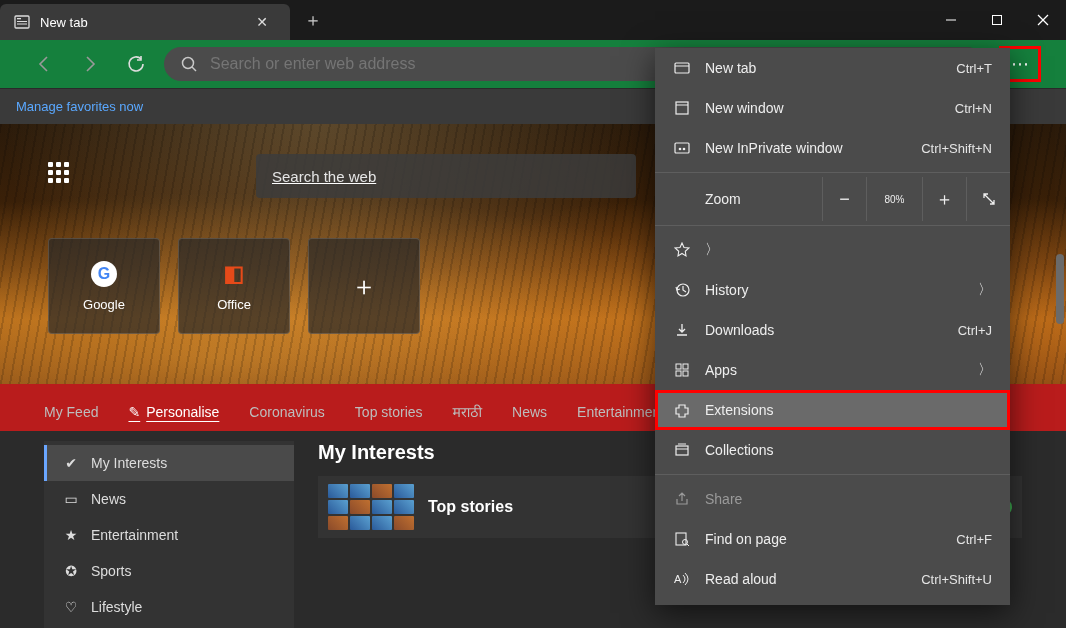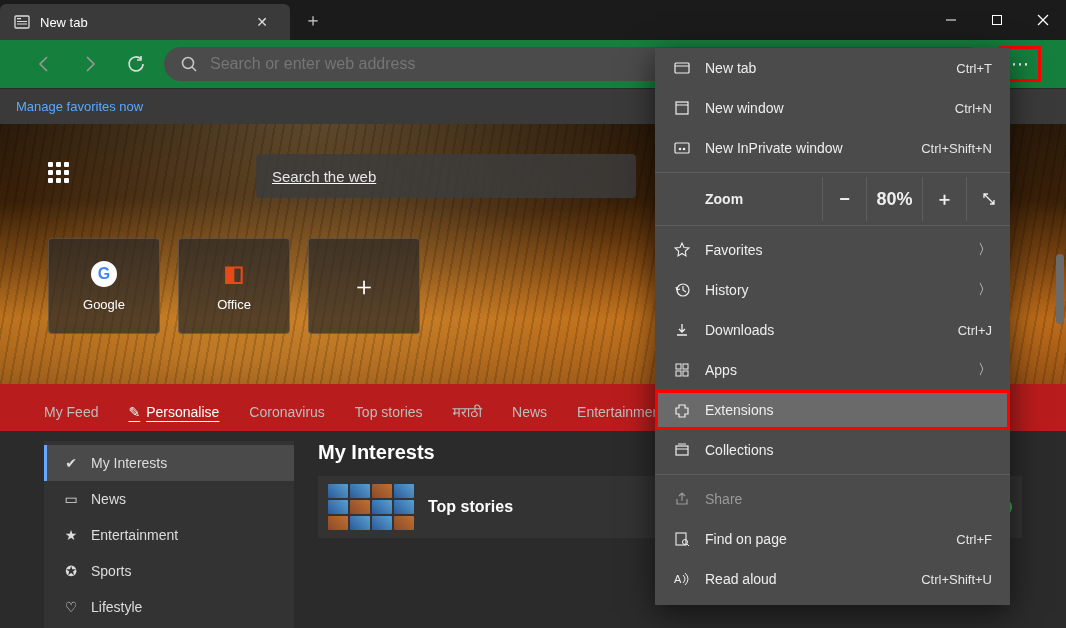--- a/index.html
+++ b/index.html
@@ -74,24 +74,24 @@
   .menu { position:absolute; top:48px; right:56px; z-index:50; width:355px; background:#4b4b4b; box-shadow:0 8px 30px rgba(0,0,0,0.6); font-size:14px; color:#eee; padding-bottom:6px; }
   .menu-row{ display:flex; align-items:center; height:40px; padding:0 18px; gap:14px; cursor:pointer; }
   .menu-row.highlight{ background:#6a6a6a; outline:3px solid #ff0000; outline-offset:-3px; }
   .menu-row .mi-ico{ width:18px; display:flex; justify-content:center; color:#e5e5e5; }
   .menu-row .mi-label{ flex:1; }
   .menu-row .mi-sc{ color:#e5e5e5; font-size:13px; }
   .menu-row .mi-chevron{ color:#e5e5e5; font-size:14px; }
   .menu-row.disabled{ color:#9a9a9a; cursor:default; }
   .menu-row.disabled .mi-ico{ color:#9a9a9a; }
   .menu-sep{ height:1px; background:#5e5e5e; margin:4px 0; }
-  .zoom-row{ display:flex; align-items:center; height:44px;font-weight:bold; }
+  .zoom-row{ display:flex; align-items:center; height:44px; }
   .zoom-row .zlabel{ flex:1; padding-left:50px; }
   .zoom-row .zbtn{ width:44px; text-align:center; font-size:18px; cursor:pointer; border-left:1px solid #5e5e5e; height:100%; display:flex; align-items:center; justify-content:center;}
-  .zoom-row .zval{ width:56px; text-align:center; border-left:1px solid #5e5e5e; height:100%; display:flex; align-items:center; justify-content:center; font-size:18px;}
+  .zoom-row .zval{ width:56px; text-align:center; border-left:1px solid #5e5e5e; height:100%; display:flex; align-items:center; justify-content:center; font-size:10px;}
 
   
   .fake-scroll{ position:absolute; right:2px; top:130px; width:8px; height:70px; background:#6a6a6a; border-radius:4px; }
 
   svg{ display:block; }
 </style>
 </head>
 <body>
 
 <div class="window">
@@ -306,21 +306,20 @@
           </svg>
         </span>
       </div>
       <div class="menu-sep"></div>
       <div class="menu-row">
         <span class="mi-ico">
           <svg width="16" height="16" viewBox="0 0 16 16">
             <path d="M8 1l2 4.5 5 .5-3.7 3.3L12 14 8 11.5 4 14l.7-4.7L1 6l5-.5z" fill="none" stroke="#eee" stroke-width="1.1"></path>
           </svg>
         </span>
-        <span class="mi-label">Favorites</span>
         <span class="mi-chevron">〉</span>
       </div>
       <div class="menu-row">
         <span class="mi-ico">
           <svg width="16" height="16" viewBox="0 0 16 16">
             <circle cx="9" cy="8" r="6" fill="none" stroke="#eee" stroke-width="1.2"></circle>
             <path d="M9 4v4l3 2" fill="none" stroke="#eee" stroke-width="1.2"></path>
             <path d="M2 5l1 3 3-1" fill="none" stroke="#eee" stroke-width="1.2"></path>
           </svg>
         </span>

